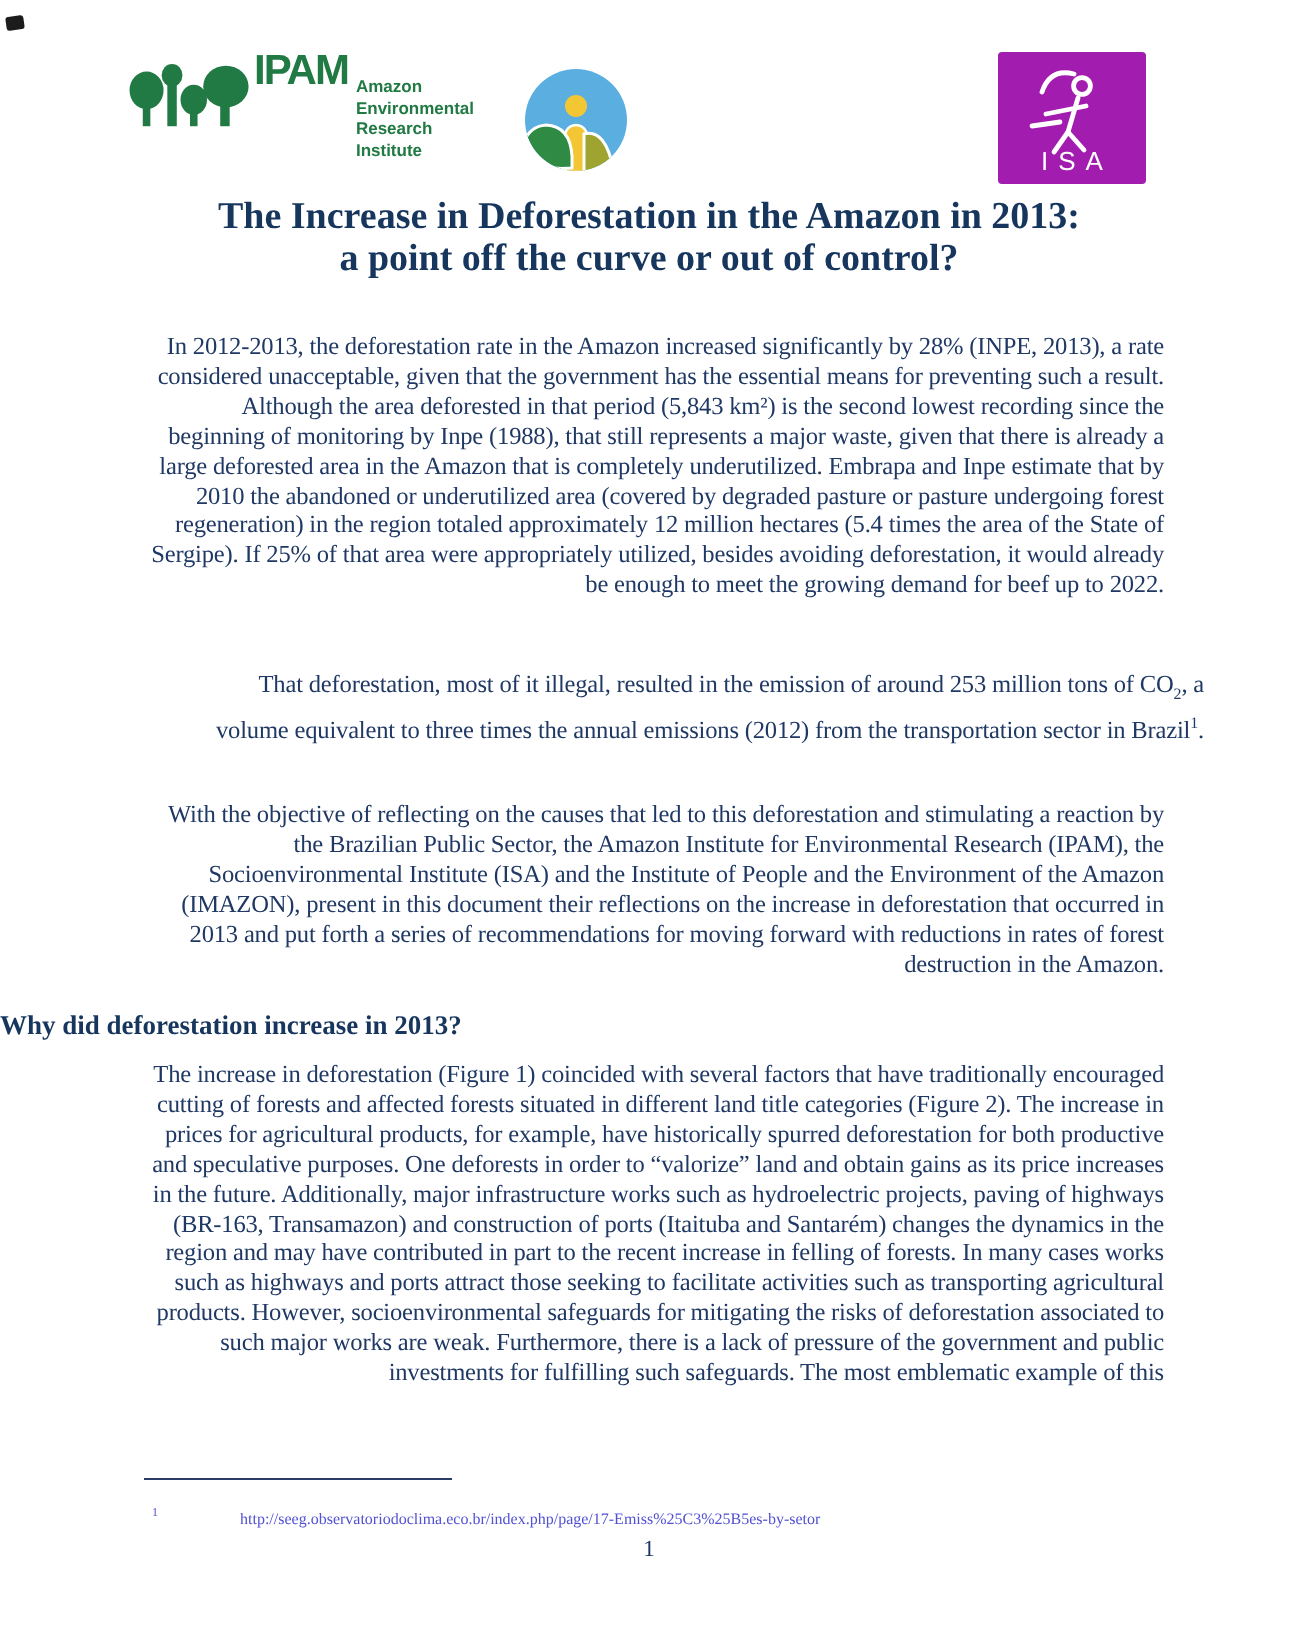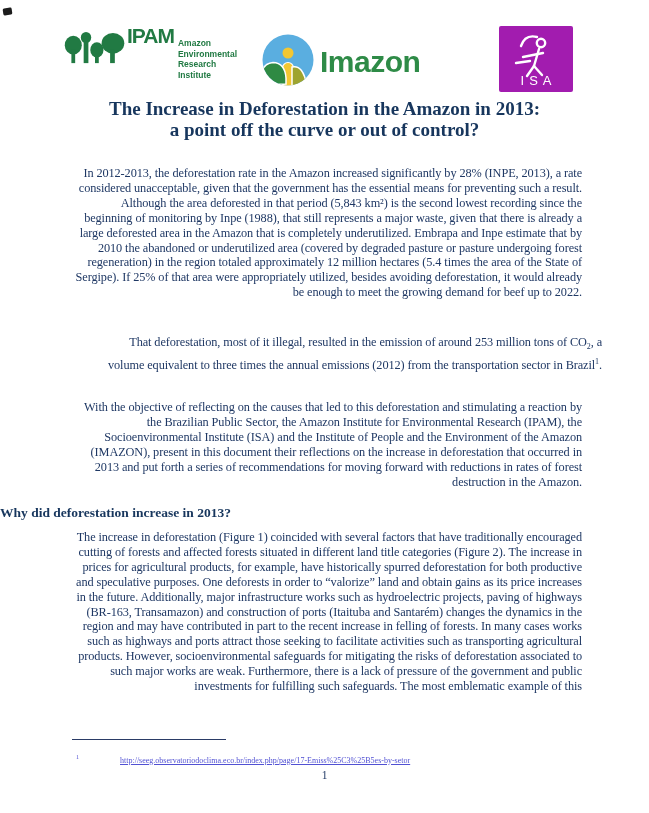--- a/index.html
+++ b/index.html
@@ -58,21 +58,21 @@
   
   .footnote-rule{
     position:absolute;left:72px;top:739px;width:154px;height:0;
     border-top:1.4px solid #2a3b66;
   }
   .footnote{
     position:absolute;left:76px;top:754px;font-size:8px;letter-spacing:0;
     color:#5151D3;
   }
   .footnote .marker{vertical-align:super;font-size:6px;color:#5151D3;text-decoration:none;margin-right:1px;}
-  .footnote a, .footnote .link{color:#5151D3;text-decoration:underline;cursor:pointer;padding-left:40px;}
+  .footnote a, .footnote .link{color:#5151D3;cursor:pointer;padding-left:40px;}
   .page-number{
     position:absolute;left:0;right:0;top:769px;text-align:center;
     font-size:11.5px;color:#1F3864;
   }
 </style>
 </head>
 <body>
 
 <div class="scan-artifact"></div>
 
@@ -110,21 +110,20 @@
         </defs>
       <g clip-path="url(#imz)">
         <rect width="52" height="52" fill="#5AAEE0"></rect>
         <circle cx="26" cy="19" r="5.5" fill="#F3C733"></circle>
         <path d="M20.5,52 V34 a5.5,5.5 0 0 1 11,0 V52 Z" fill="#F3C733" stroke="#ffffff" stroke-width="1.2"></path>
         <path d="M30,52 V33 q11,-3 15,19 Z" fill="#9EA42F" stroke="#ffffff" stroke-width="1.5"></path>
         <path d="M24,50 Q2,52 0,37 Q3,29 11,28.5 Q23,29 24,44 Z" fill="#2F8A43" stroke="#ffffff" stroke-width="1.5"></path>
       </g>
     </svg>
   </span>
-  <span class="wordmark">Imazon</span>
 </div>
 
 <div class="isa">
   <span>
     <svg width="74" height="66" viewBox="0 0 74 66" xmlns="http://www.w3.org/2000/svg" fill="none" stroke="#ffffff" stroke-width="2.4" stroke-linecap="round">
       <path d="M22,20 Q26,8 38,11"></path>
       <circle cx="42" cy="17" r="4.2"></circle>
       <path d="M40,23 L35,40"></path>
       <path d="M24,31 L44,27"></path>
       <path d="M17,37 L31,35"></path>

